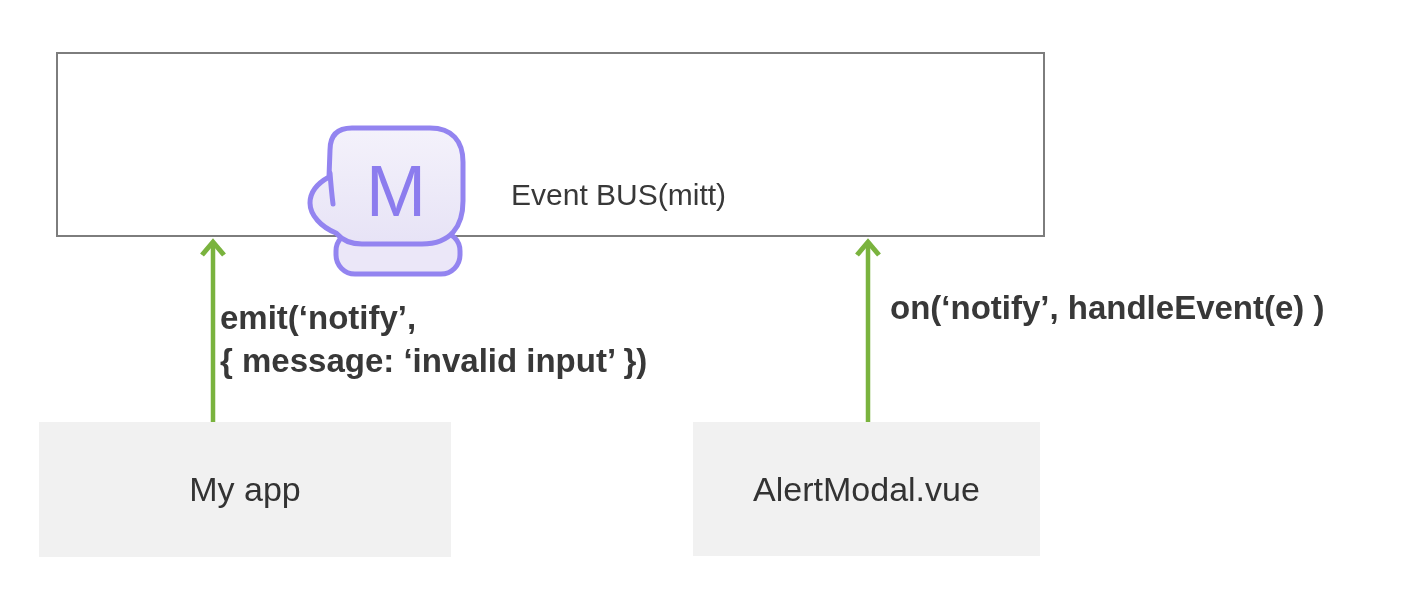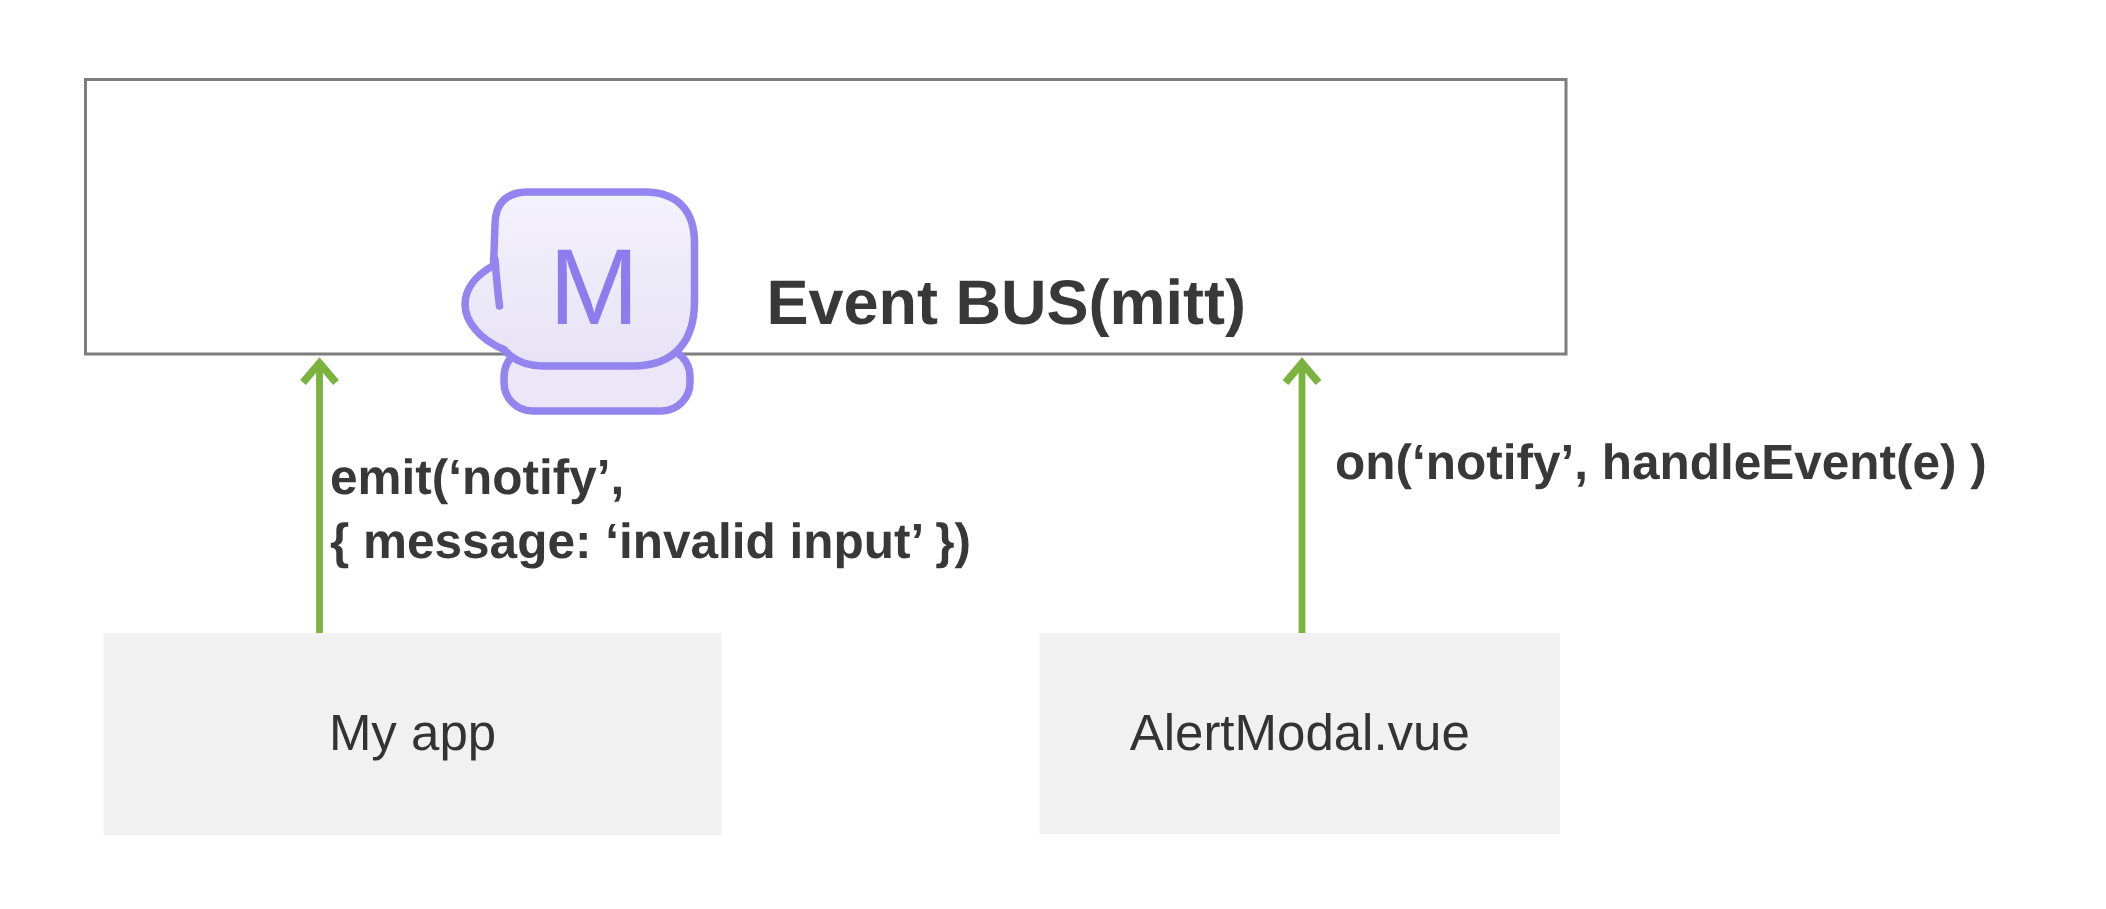--- a/index.html
+++ b/index.html
@@ -34,21 +34,21 @@
   .mitt-body{fill:url(#mitt-body-grad);stroke:var(--logo-purple);stroke-width:5;stroke-linejoin:round;}
   .mitt-cuff{fill:#ebe7f8;stroke:var(--logo-purple);stroke-width:5;}
   .mitt-letter{
     fill:var(--logo-letter-purple);
     font-family:"Liberation Sans","DejaVu Sans",sans-serif;
     font-size:72px;font-weight:400;
   }
   .bus-title{
     position:absolute;
     left:453px;top:124px;
-    font-size:42px;font-weight:700;
+    font-size:30px;font-weight:400;
     color:var(--text-dark);
     white-space:nowrap;
   }
   
   .arrow-svg{position:absolute;overflow:visible;}
   .arrow-left{left:196px;top:237px;}
   .arrow-right{left:851px;top:237px;}
   .arrow-stroke{stroke:var(--arrow-green);stroke-width:4.5;fill:none;}
   .arrow-head{stroke:var(--arrow-green);stroke-width:5;fill:none;stroke-linejoin:miter;}
   
@@ -62,21 +62,21 @@
   .emit-label{left:220px;top:296px;}
   .on-label{left:890px;top:286px;}
   
   .node{
     position:absolute;
     background:var(--node-fill-gray);
     display:flex;align-items:center;justify-content:center;
     font-size:34px;font-weight:400;
     color:#333333;
   }
-  .node-myapp{left:39px;top:422px;width:412px;height:135px;margin-left:30px;}
+  .node-myapp{left:39px;top:422px;width:412px;height:135px;}
   .node-alert{left:693px;top:422px;width:347px;height:134px;}
 </style>
 </head>
 <body>
 
 <div class="canvas">
 
   <div class="bus-box">
     <svg class="mitt-logo" viewBox="0 0 165 165" xmlns="http://www.w3.org/2000/svg" aria-hidden="true">
       <defs>

